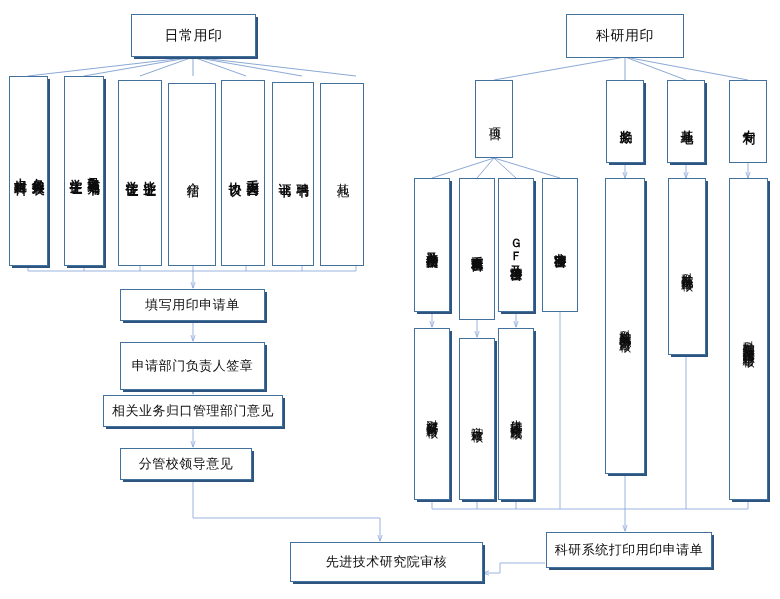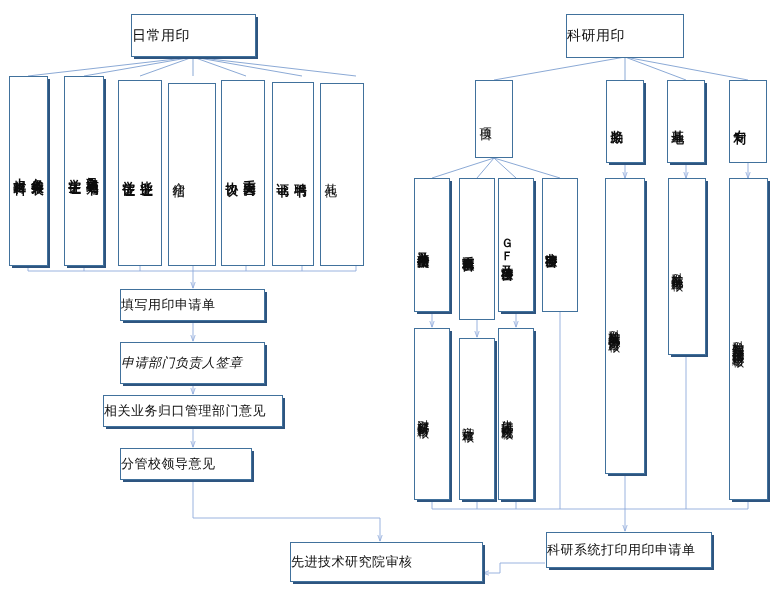--- a/index.html
+++ b/index.html
@@ -1,20 +1,20 @@
 <!DOCTYPE html>
 <html><head>
 <meta charset="utf-8">
 <style>
   html,body{margin:0;padding:0;background:#ffffff;}
   body{font-family:"Liberation Sans","DejaVu Sans",sans-serif;}
   #stage{position:relative;width:780px;height:599px;overflow:hidden;background:#fff;}
   #edges{position:absolute;left:0;top:0;width:780px;height:599px;}
   .node{position:absolute;box-sizing:border-box;background:#ffffff;
-        border:1.6px solid #41719C;display:flex;align-items:center;
+        border:1.6px solid #41719C;display:flex;align-items:center;justify-content:center;
         color:#0d0d0d;}
   .node.shadow{box-shadow:2.5px 2.5px 0 -0.5px #2E5580;}
   .h{  }
   .h .tx{font-size:13px;line-height:1.25;white-space:nowrap;letter-spacing:.5px;}
   .v{  }
   .v .tx{writing-mode:vertical-rl;text-orientation:upright;font-size:12.5px;
          line-height:1.42;letter-spacing:1.5px;white-space:pre;text-align:center;}
   .v.sm .tx{font-size:12px;line-height:1.36;letter-spacing:1px;}
   .v.bold .tx{font-weight:bold;}
   .title .tx{font-size:14px;}
@@ -126,21 +126,21 @@
     <span class="tx">聘书
 证书</span>
   </div>
   <div class="node v" style="left:320px;top:83px;width:44px;height:183px;">
     <span class="tx">其他</span>
   </div>
 
   <div class="node h shadow" style="left:120px;top:289px;width:145px;height:32px;">
     <span class="tx">填写用印申请单</span>
   </div>
-  <div class="node h shadow" style="left:120px;top:342px;width:145px;height:42px;font-style:italic;">
+  <div class="node h shadow" style="left:120px;top:342px;width:145px;height:48px;">
     <span class="tx">申请部门负责人签章</span>
   </div>
   <div class="node h shadow" style="left:103px;top:395px;width:180px;height:32px;">
     <span class="tx">相关业务归口管理部门意见</span>
   </div>
   <div class="node h shadow" style="left:120px;top:448px;width:132px;height:32px;">
     <span class="tx">分管校领导意见</span>
   </div>
 
   <div class="node h title" style="left:566px;top:14px;width:118px;height:44px;">

